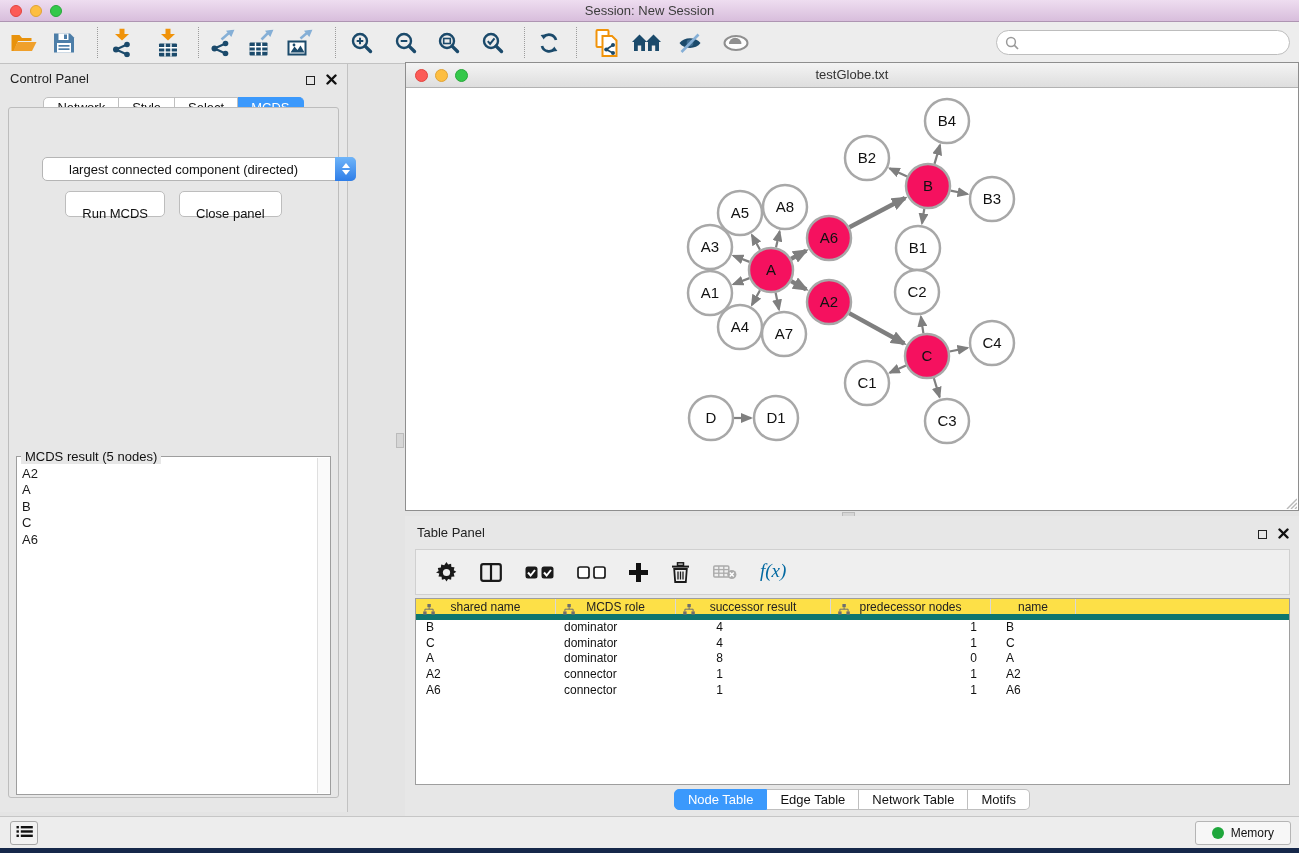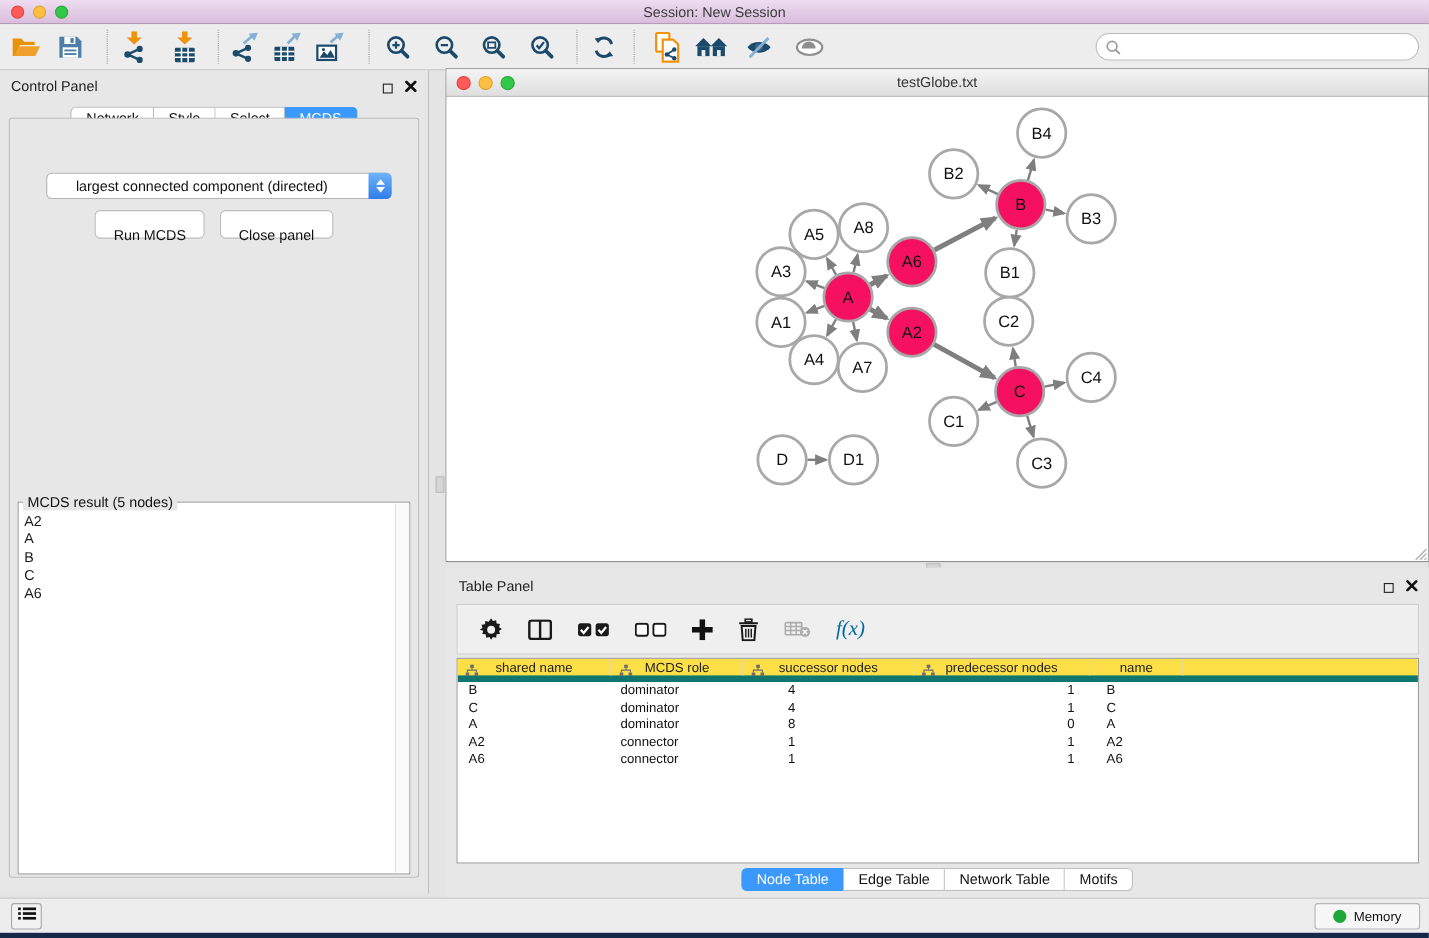--- a/index.html
+++ b/index.html
@@ -23,21 +23,21 @@
   .tb-btn { position:absolute; top:50%; transform:translate(-50%,-50%);
     background:none; border:none; padding:2px; cursor:default; line-height:0; }
   .tb-sep { position:absolute; top:5px; bottom:5px; width:0; border-left:1px dotted #9C9C9C; }
   .search { position:absolute; left:996px; top:8px; width:294px; height:25px;
     background:#fff; border:1px solid #BDBDBD; border-radius:13px; display:flex; align-items:center; }
   .search input { flex:1; border:none; outline:none; background:transparent; font-size:13px;
     font-family:"Liberation Sans",sans-serif; padding-right:10px; }
   .search .mag { margin:0 5px 0 8px; line-height:0; }
 
   
-  .control-panel { position:absolute; left:0; top:64px; width:390px; height:748px;
+  .control-panel { position:absolute; left:0; top:64px; width:348px; height:748px;
     background:#E7E7E7; border-right:1px solid #C2C2C2; }
   .cp-header { position:absolute; left:10px; top:7px; font-size:13px; color:#222; }
   .panel-icons { position:absolute; right:10px; top:7px; display:flex; gap:11px; align-items:center; }
   .float-box { width:9px; height:9px; border:1.6px solid #222; display:inline-block; background:transparent; }
   .tabs-row { position:absolute; top:33px; left:0; right:0; display:flex; justify-content:center; }
   .tab { height:21px; line-height:19px; padding:0 13px; font-size:13px; background:#FFF;
     border:1px solid #BFBFBF; border-left:none; color:#111; }
   .tab:first-child { border-left:1px solid #BFBFBF; border-radius:5px 0 0 5px; }
   .tab:last-child { border-radius:0 5px 5px 0; }
   .tab.active { background:#3B99FC; border-color:#3B99FC; color:#fff; }
@@ -567,21 +567,21 @@
             <span class="tree-ic"><svg width="12" height="11" viewBox="0 0 12 11">
                 <g fill="#6E6E6E">
                   <rect x="4.4" y="0" width="3.4" height="3.2"></rect>
                   <rect x="0.2" y="7.4" width="3.4" height="3.2"></rect>
                   <rect x="8.4" y="7.4" width="3.4" height="3.2"></rect>
                 </g>
                 <g stroke="#6E6E6E" stroke-width="1" fill="none">
                   <path d="M6.1 3.2 v2 M1.9 7.4 V5.2 h8.2 V7.4"></path>
                 </g>
               </svg></span>
-            <span>successor nodes</span>
+            <span>successor result</span>
           </div>
           <div class="th" style="width: 160px;">
             <span class="tree-ic"><svg width="12" height="11" viewBox="0 0 12 11">
                 <g fill="#6E6E6E">
                   <rect x="4.4" y="0" width="3.4" height="3.2"></rect>
                   <rect x="0.2" y="7.4" width="3.4" height="3.2"></rect>
                   <rect x="8.4" y="7.4" width="3.4" height="3.2"></rect>
                 </g>
                 <g stroke="#6E6E6E" stroke-width="1" fill="none">
                   <path d="M6.1 3.2 v2 M1.9 7.4 V5.2 h8.2 V7.4"></path>

